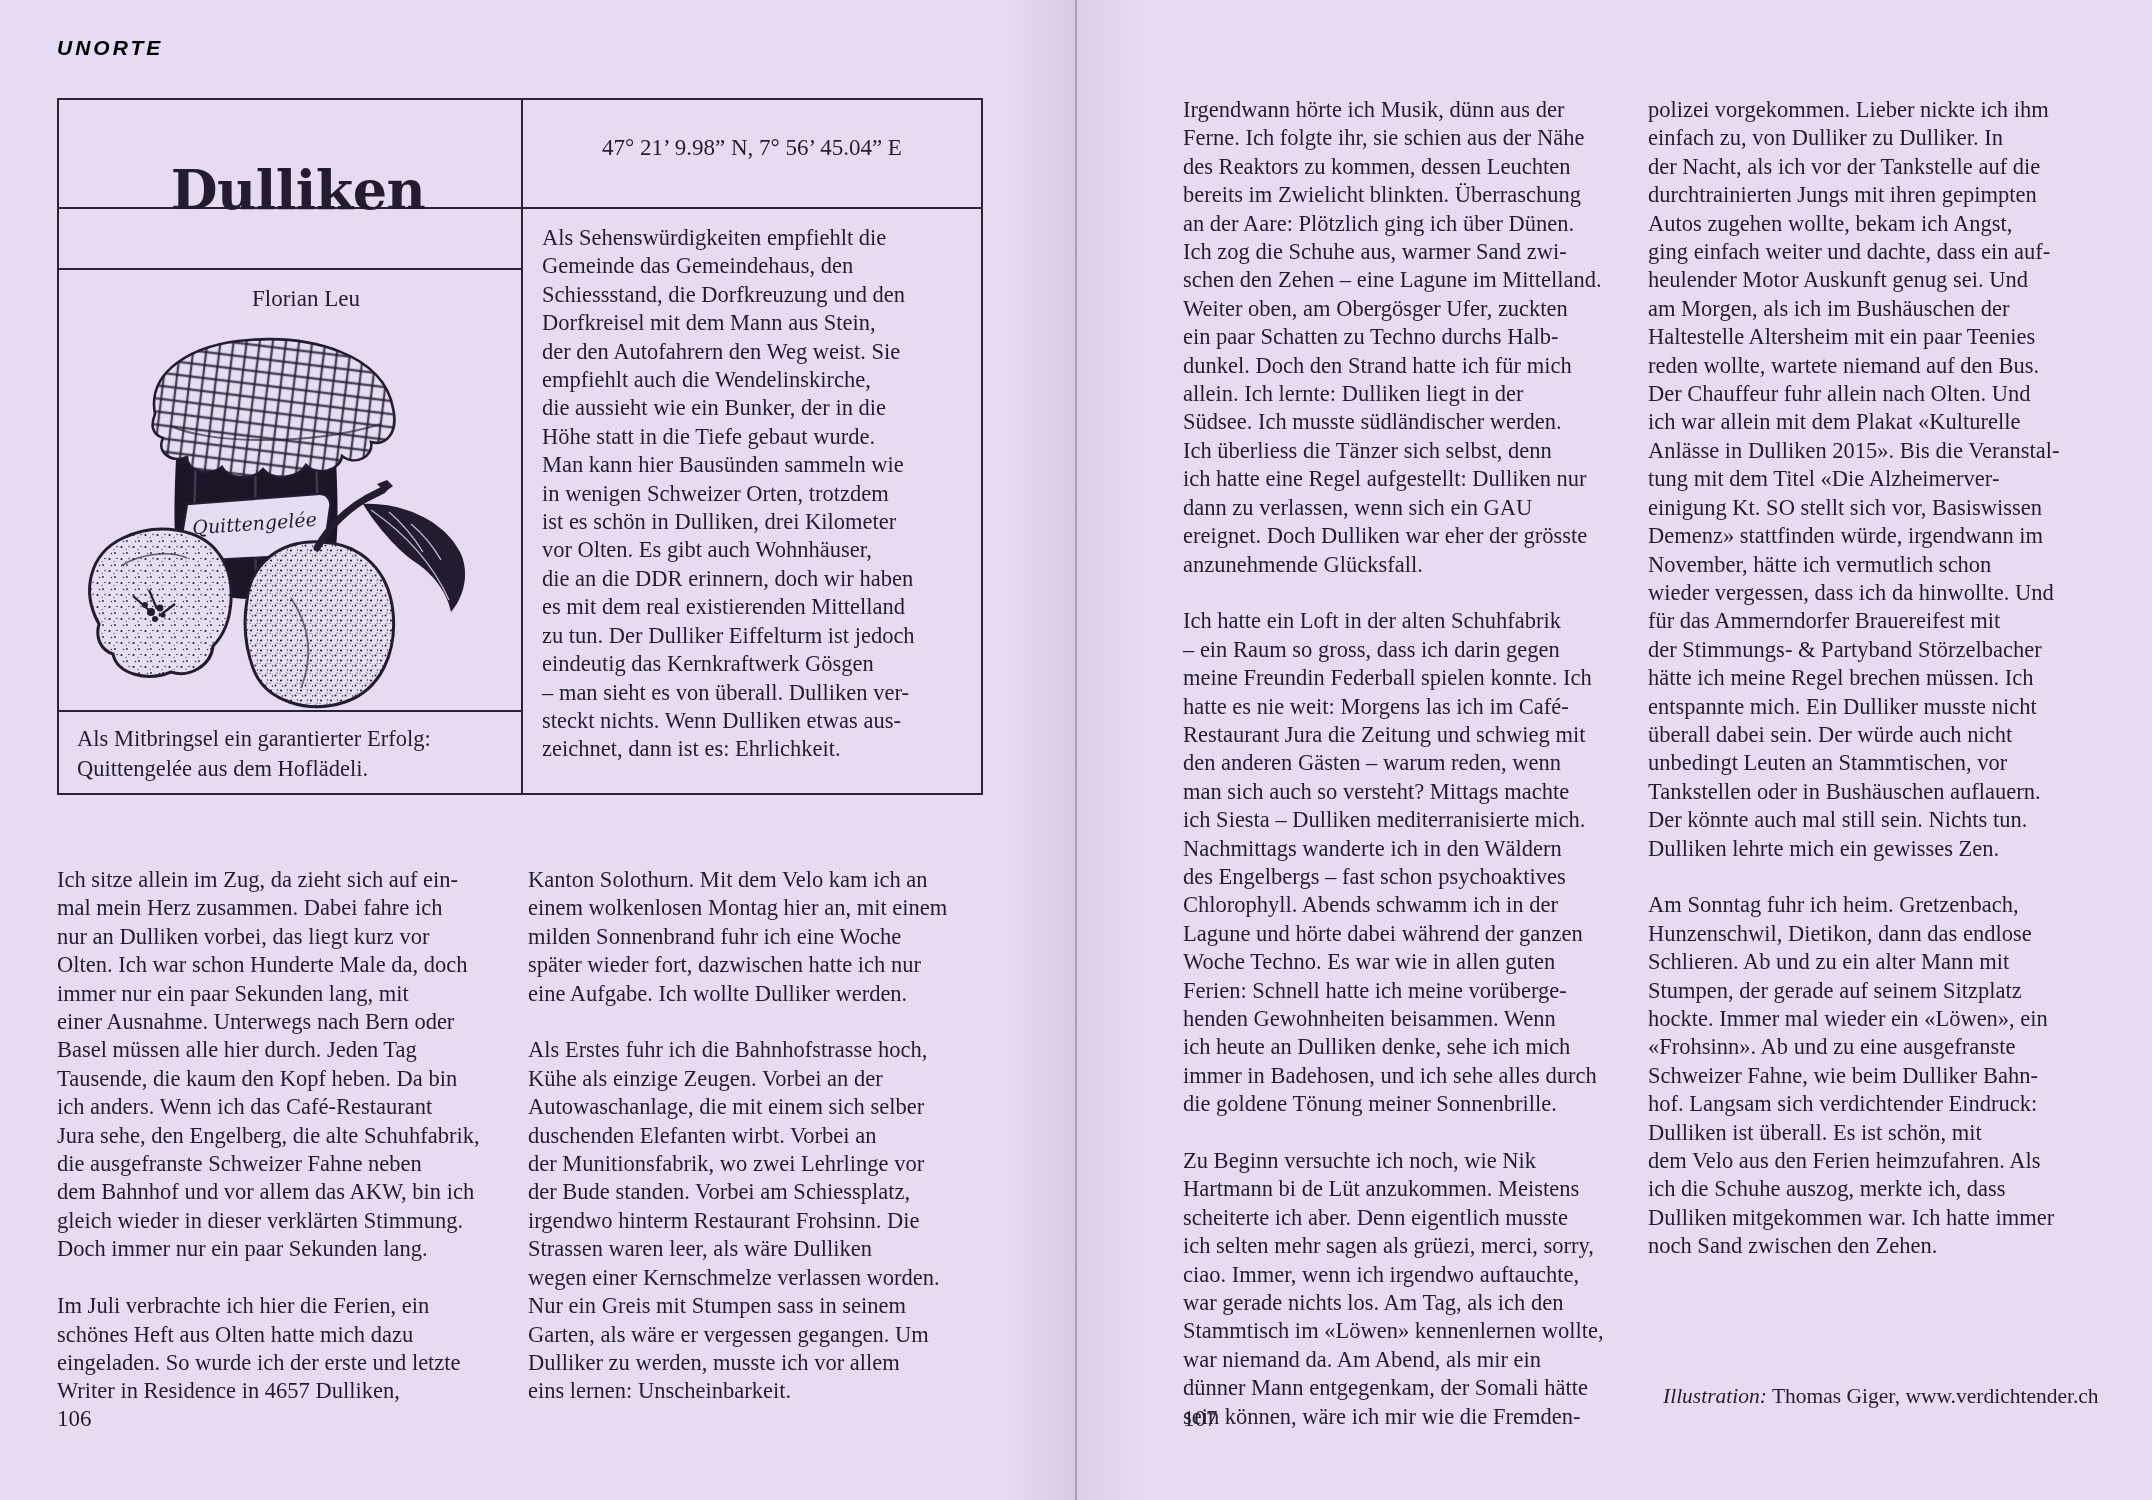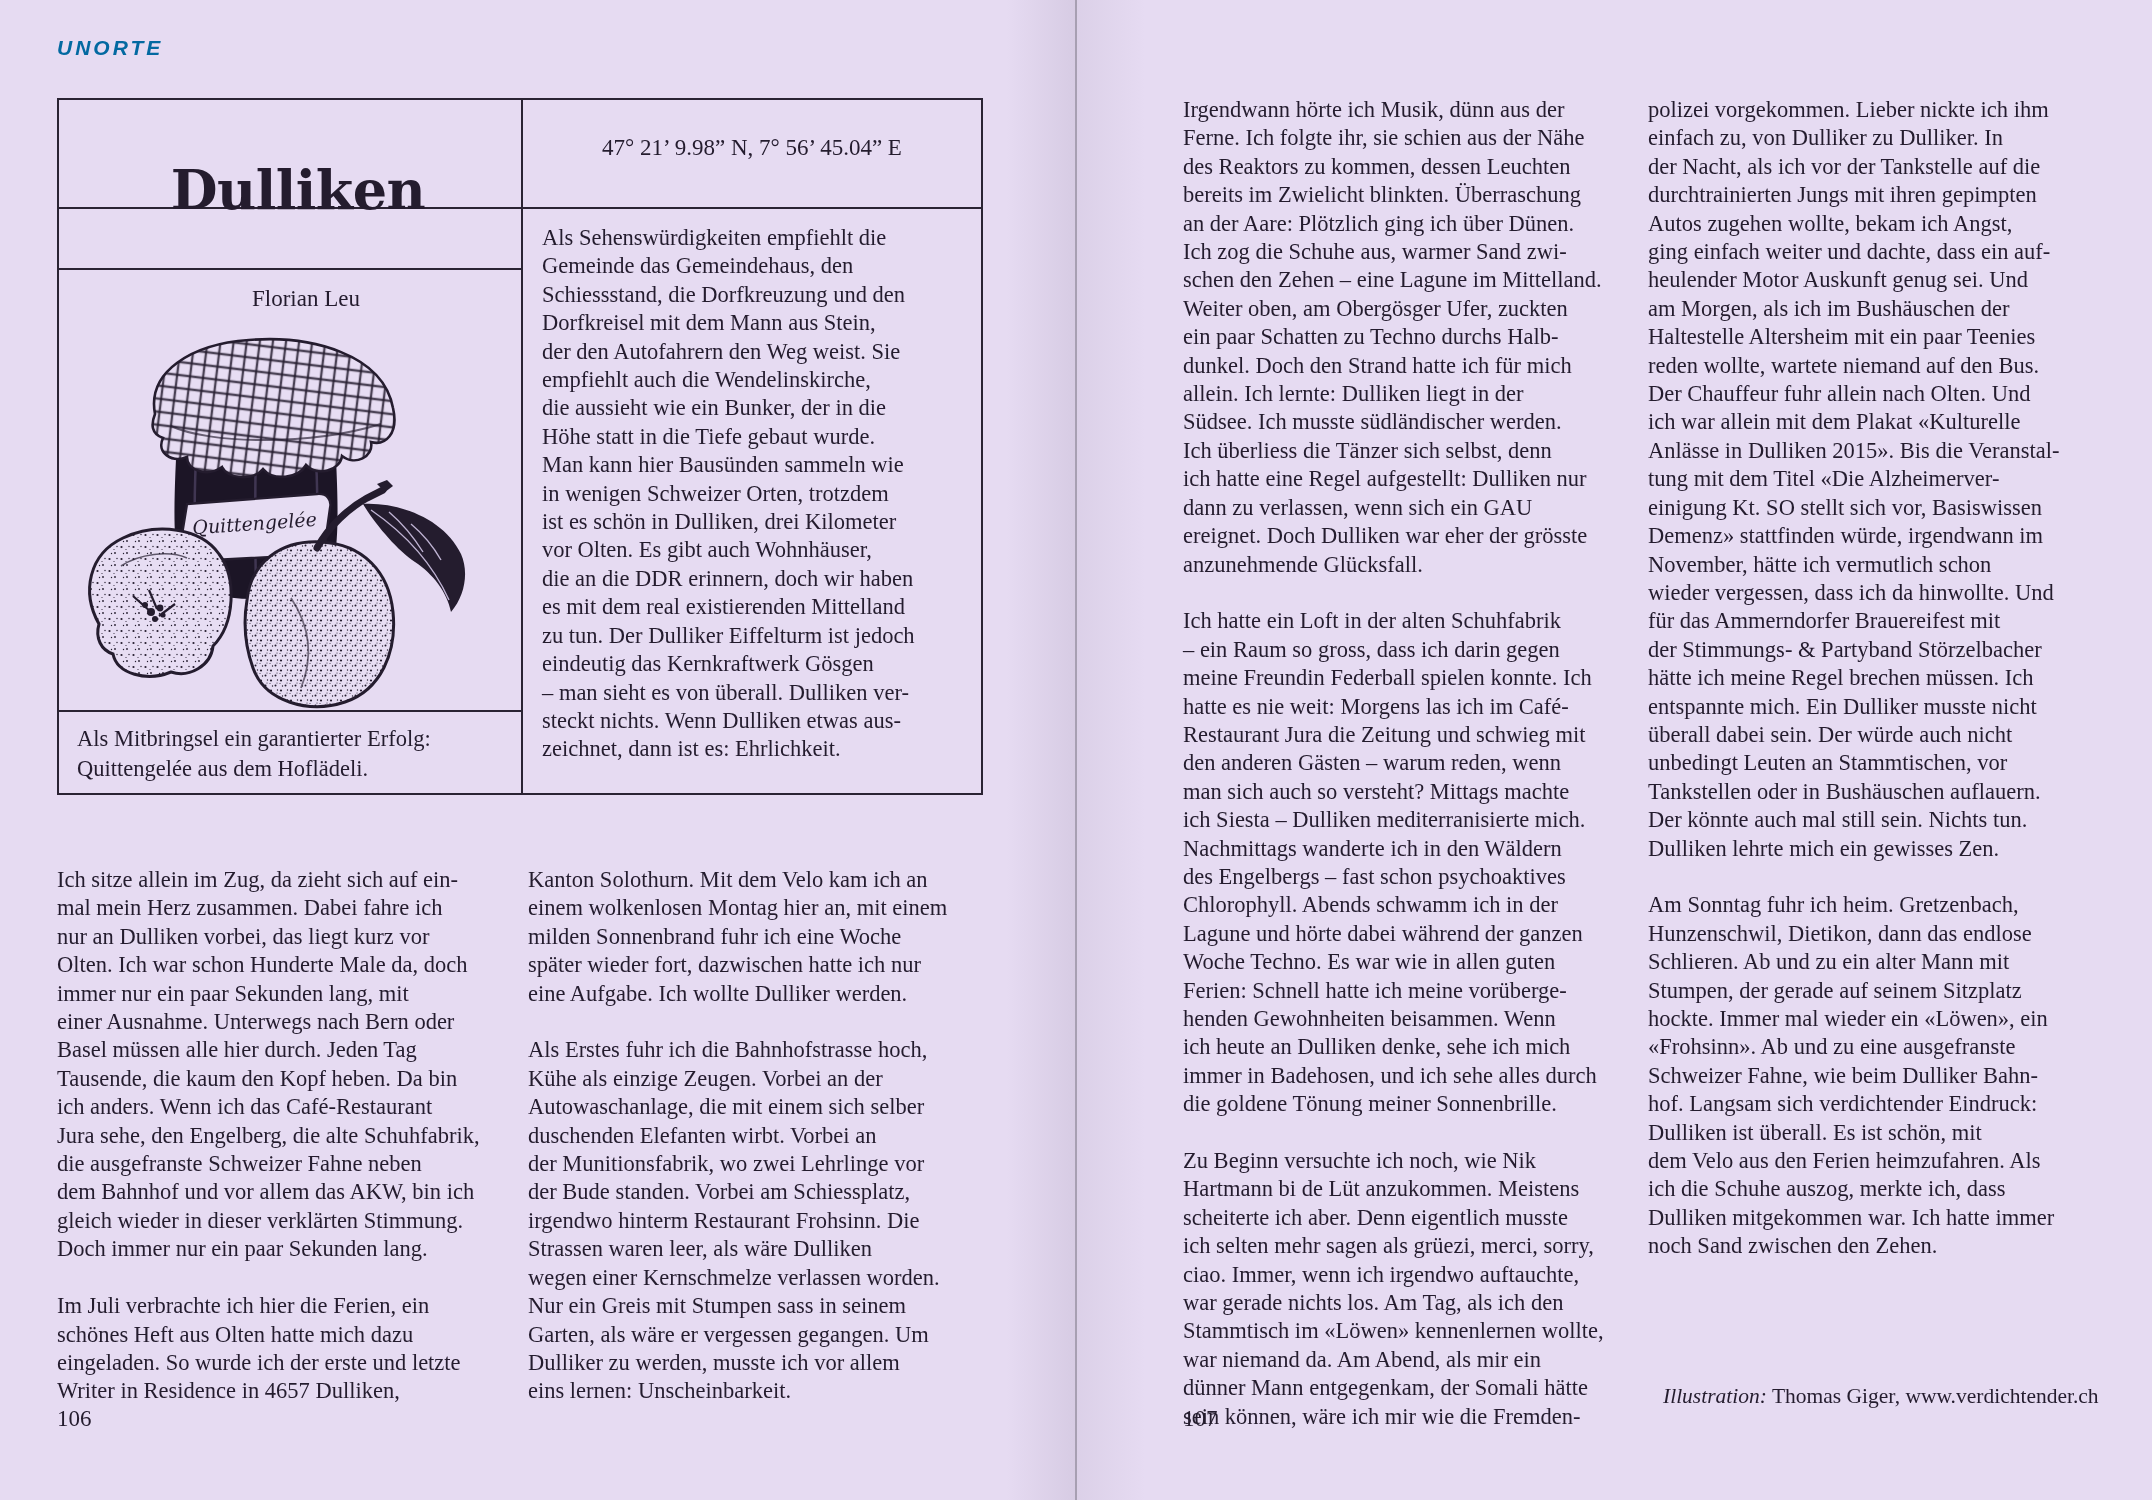--- a/index.html
+++ b/index.html
@@ -17,21 +17,21 @@
   .gutter-shadow-l{position:absolute;top:0;height:1500px;left:1006px;width:69px;
     background:linear-gradient(to right, rgba(80,66,100,0), rgba(80,66,100,0.10));}
   .gutter-line{position:absolute;top:0;height:1500px;left:1075px;width:2px;background:#a79fb2;}
   .gutter-shadow-r{position:absolute;top:0;height:1500px;left:1077px;width:69px;
     background:linear-gradient(to left, rgba(80,66,100,0), rgba(80,66,100,0.07));}
 
   .kicker{
     position:absolute;left:57px;top:36px;
     font-family:"Liberation Sans", sans-serif;
     font-weight:bold;font-style:italic;
-    font-size:21px;letter-spacing:3px;color:#0369a1;
+    font-size:21px;letter-spacing:3px;color:#000000;
   }
 
   
   .infobox{
     position:absolute;left:57px;top:98px;width:926px;height:697px;
     border:2px solid #2a2333;box-sizing:border-box;
   }
   .ib-line{position:absolute;background:#2a2333;}
   .ib-v{left:462px;top:0;width:2px;height:693px;}
   .ib-h1{left:0;top:107px;width:922px;height:2px;}

